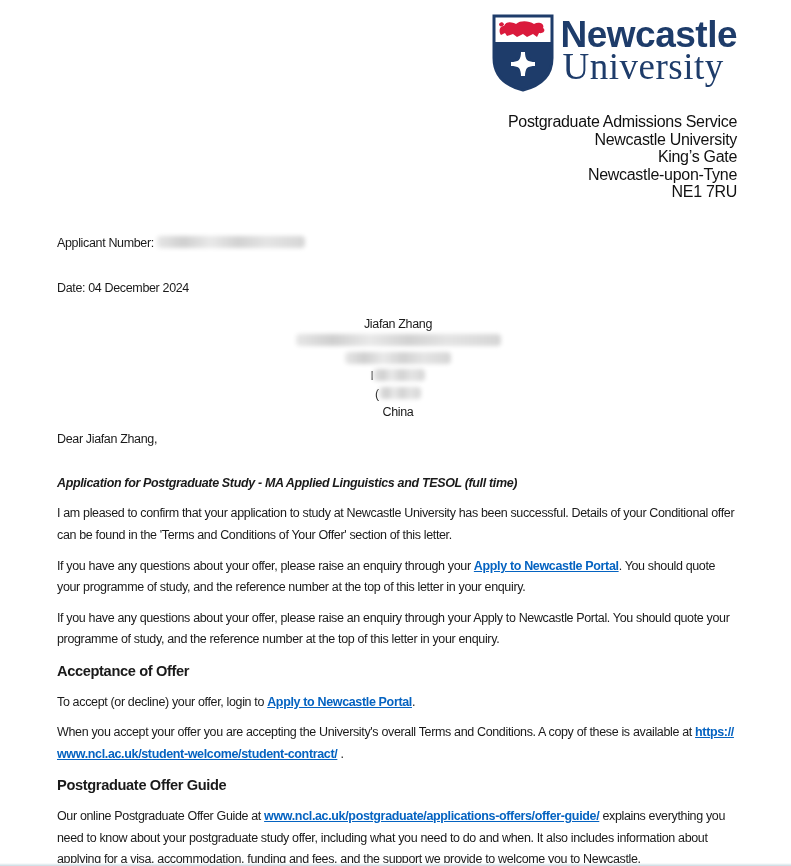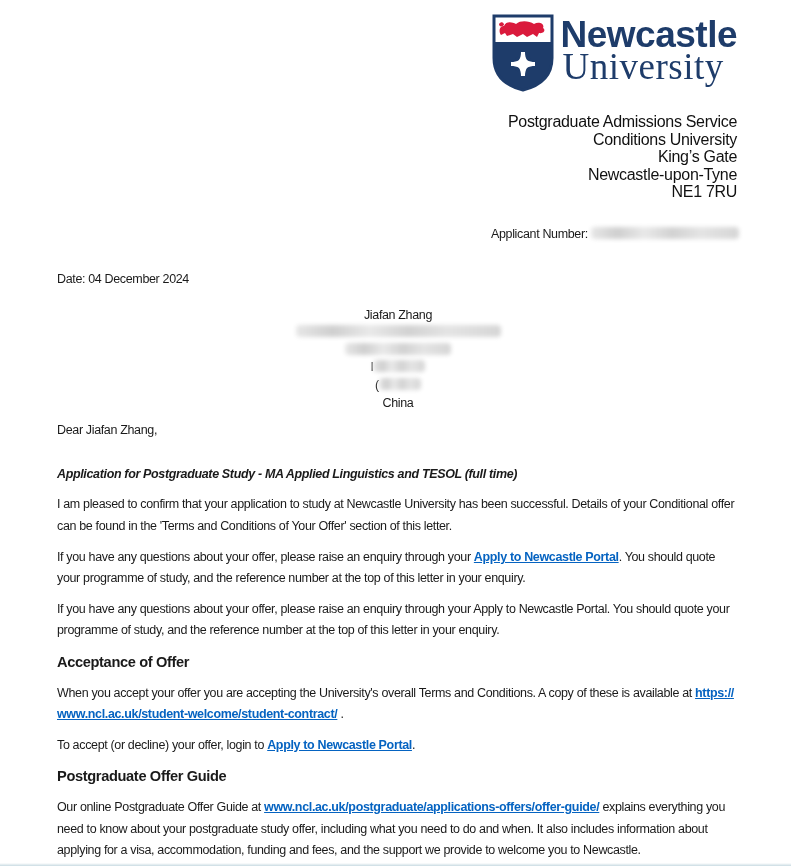--- a/index.html
+++ b/index.html
@@ -50,21 +50,21 @@
     line-height: 17.5px;
     color: #111;
   }
   
   .content {
     padding: 0 52px 0 57px;
     font-size: 12.5px;
     letter-spacing: -0.35px;
     line-height: 21.6px;
   }
-  .ref-line   { margin-top: 23px; text-align: right; }
+  .ref-line   { margin-top: 32px; }
   .date-line  { margin-top: 24px; }
   .recipient  { margin-top: 16px; line-height: 17.6px; text-align: center; }
   .salutation { margin-top: 8px; }
   .subject    { margin-top: 22px; font-weight: 700; font-style: italic; }
   .para       { margin-top: 9px; }
   .h-bold     { margin-top: 10px; font-weight: 700; }
   a.link {
     color: var(--link);
     text-decoration: underline;
     cursor: pointer;
@@ -124,21 +124,21 @@
         <circle cx="36.5" cy="55.5" r="1.7" fill="#1e3c6a"></circle>
       </svg>
       <div class="logo-text">
         <div class="logo-line1">Newcastle</div>
         <div class="logo-line2">University</div>
       </div>
     </div>
 
     <div class="sender-address">
       <div>Postgraduate Admissions Service</div>
-      <div>Conditions University</div>
+      <div>Newcastle University</div>
       <div>King’s Gate</div>
       <div>Newcastle-upon-Tyne</div>
       <div>NE1 7RU</div>
     </div>
   </header>
 
   <main class="content">
 
     <div class="ref-line">
       <span>Applicant Number:</span>
@@ -161,23 +161,23 @@
     <div class="subject">Application for Postgraduate Study -  MA Applied Linguistics and TESOL (full time)</div>
 
     <p class="para">I am pleased to confirm that your application to study at Newcastle University has been successful. Details of your Conditional offer can be found in the 'Terms and Conditions of Your Offer' section of this letter.</p>
 
     <p class="para"><span>If you have any questions about your offer, please raise an enquiry through your </span><a class="link">Apply to Newcastle Portal</a><span>. You should quote your programme of study, and the reference number at the top of this letter in your enquiry.</span></p>
 
     <p class="para">If you have any questions about your offer, please raise an enquiry through your Apply to Newcastle Portal. You should quote your programme of study, and the reference number at the top of this letter in your enquiry.</p>
 
     <h3 class="h-bold">Acceptance of Offer</h3>
 
+    <p class="para"><span>To accept (or decline) your offer, login to </span><a class="link">Apply to Newcastle Portal</a><span>.</span></p>
+
     <p class="para"><span>When you accept your offer you are accepting the University's overall Terms and Conditions. A copy of these is available at </span><a class="link">https://www.ncl.ac.uk/student-welcome/student-contract/</a><span> .</span></p>
-
-    <p class="para"><span>To accept (or decline) your offer, login to </span><a class="link">Apply to Newcastle Portal</a><span>.</span></p>
 
     <h3 class="h-bold">Postgraduate Offer Guide</h3>
 
     <p class="para"><span>Our online Postgraduate Offer Guide at </span><a class="link">www.ncl.ac.uk/postgraduate/applications-offers/offer-guide/</a><span> explains everything you need to know about your postgraduate study offer, including what you need to do and when. It also includes information about applying for a visa, accommodation, funding and fees, and the support we provide to welcome you to Newcastle.</span></p>
 
   </main>
 
   <div class="bottom-hairline"></div>
 </div>
 

